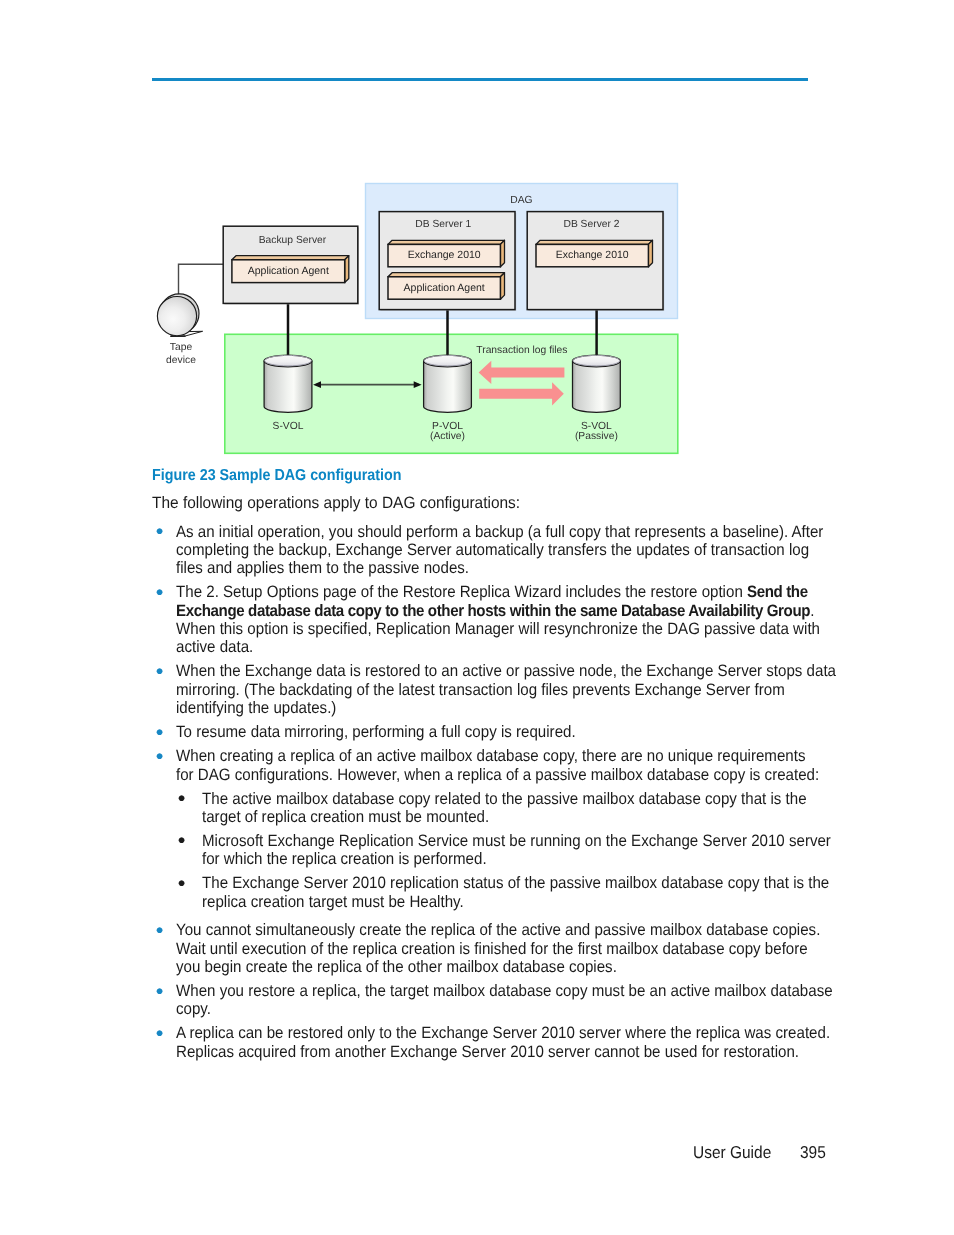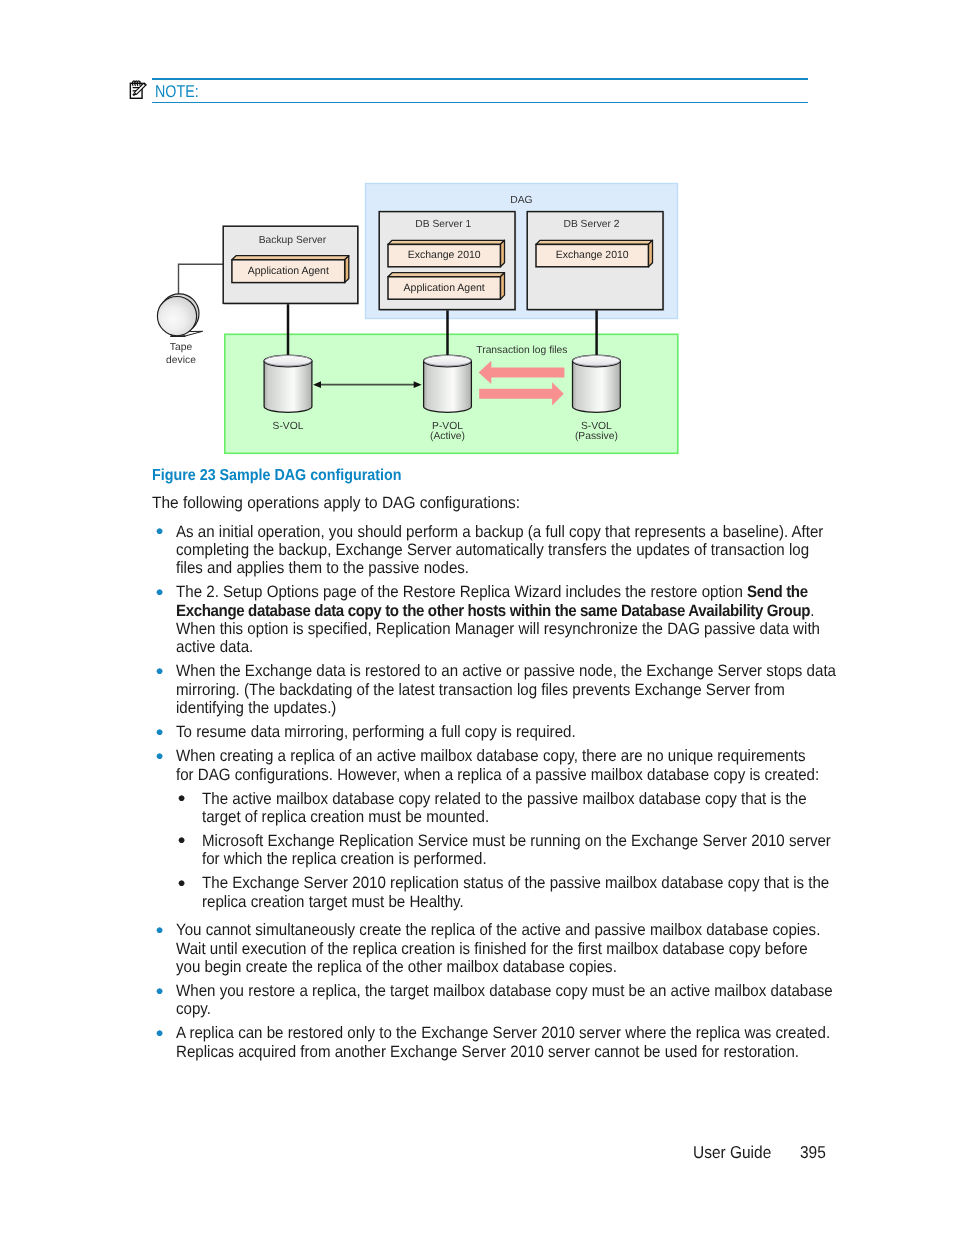--- a/index.html
+++ b/index.html
@@ -45,43 +45,20 @@
   .f-page{position:absolute;left:800.3px;top:-2.8px;font-size:17.2px;color:#1b1b1b;opacity:0.999;
           transform:scaleX(0.9);transform-origin:left top;}
 </style>
 </head>
 <body>
 
 <div class="page">
 
   <div class="note-block">
     <div class="note-rule"></div>
-    <div class="note-head">
-      <span class="note-icon" id="noteicon">
-        <svg viewBox="0 0 20 19" width="20" height="19" aria-hidden="true">
-
-          <rect x="1.35" y="3.3" width="11.7" height="15.0" fill="#ffffff" stroke="#0d0d0d" stroke-width="1.4"></rect>
-
-          <path d="M3.6 7.6 H10.6" stroke="#0d0d0d" stroke-width="1.3" fill="none"></path>
-          <path d="M3.6 10.8 H10.0" stroke="#0d0d0d" stroke-width="1.3" fill="none"></path>
-          <path d="M3.6 14.6 H6.2" stroke="#0d0d0d" stroke-width="1.3" fill="none"></path>
-
-          <path d="M3.95 5.6 Q2.55 2.9 4.25 1.15 Q5.45 0.35 5.85 1.9" stroke="#0d0d0d" stroke-width="1.15" fill="none" stroke-linecap="round"></path>
-          <path d="M6.35 5.6 Q4.95 2.9 6.65 1.15 Q7.85 0.35 8.25 1.9" stroke="#0d0d0d" stroke-width="1.15" fill="none" stroke-linecap="round"></path>
-          <path d="M8.75 5.6 Q7.35 2.9 9.05 1.15 Q10.25 0.35 10.65 1.9" stroke="#0d0d0d" stroke-width="1.15" fill="none" stroke-linecap="round"></path>
-          <path d="M11.15 5.7 Q10.1 3.4 11.3 1.9" stroke="#0d0d0d" stroke-width="1.15" fill="none" stroke-linecap="round"></path>
-
-          <path d="M4.55 15.1 L5.45 12.4 L15.05 2.8 L17.25 4.75 L7.45 14.35 Z" fill="#ffffff" stroke="#0d0d0d" stroke-width="1.05" stroke-linejoin="round"></path>
-          <path d="M5.45 12.4 L7.45 14.35" stroke="#0d0d0d" stroke-width="0.95"></path>
-          <path d="M14.3 3.5 L16.5 5.5" stroke="#0d0d0d" stroke-width="0.95"></path>
-          <path d="M4.55 15.1 L5.6 14.1" stroke="#0d0d0d" stroke-width="1.25"></path>
-        </svg>
-      </span>
-      <span class="note-label">NOTE:</span>
-    </div>
     <div class="note-rule"></div>
   </div>
 
   <svg class="figsvg" width="954" height="1235" viewBox="0 0 954 1235" style="position:absolute;left:0;top:0;">
     <defs>
       <linearGradient id="cylBody" x1="0" y1="0" x2="1" y2="0">
         <stop offset="0" stop-color="#a6a8a6"></stop>
         <stop offset="0.08" stop-color="#cdcfcd"></stop>
         <stop offset="0.30" stop-color="#dfe1df"></stop>
         <stop offset="0.50" stop-color="#f2f4f1"></stop>

